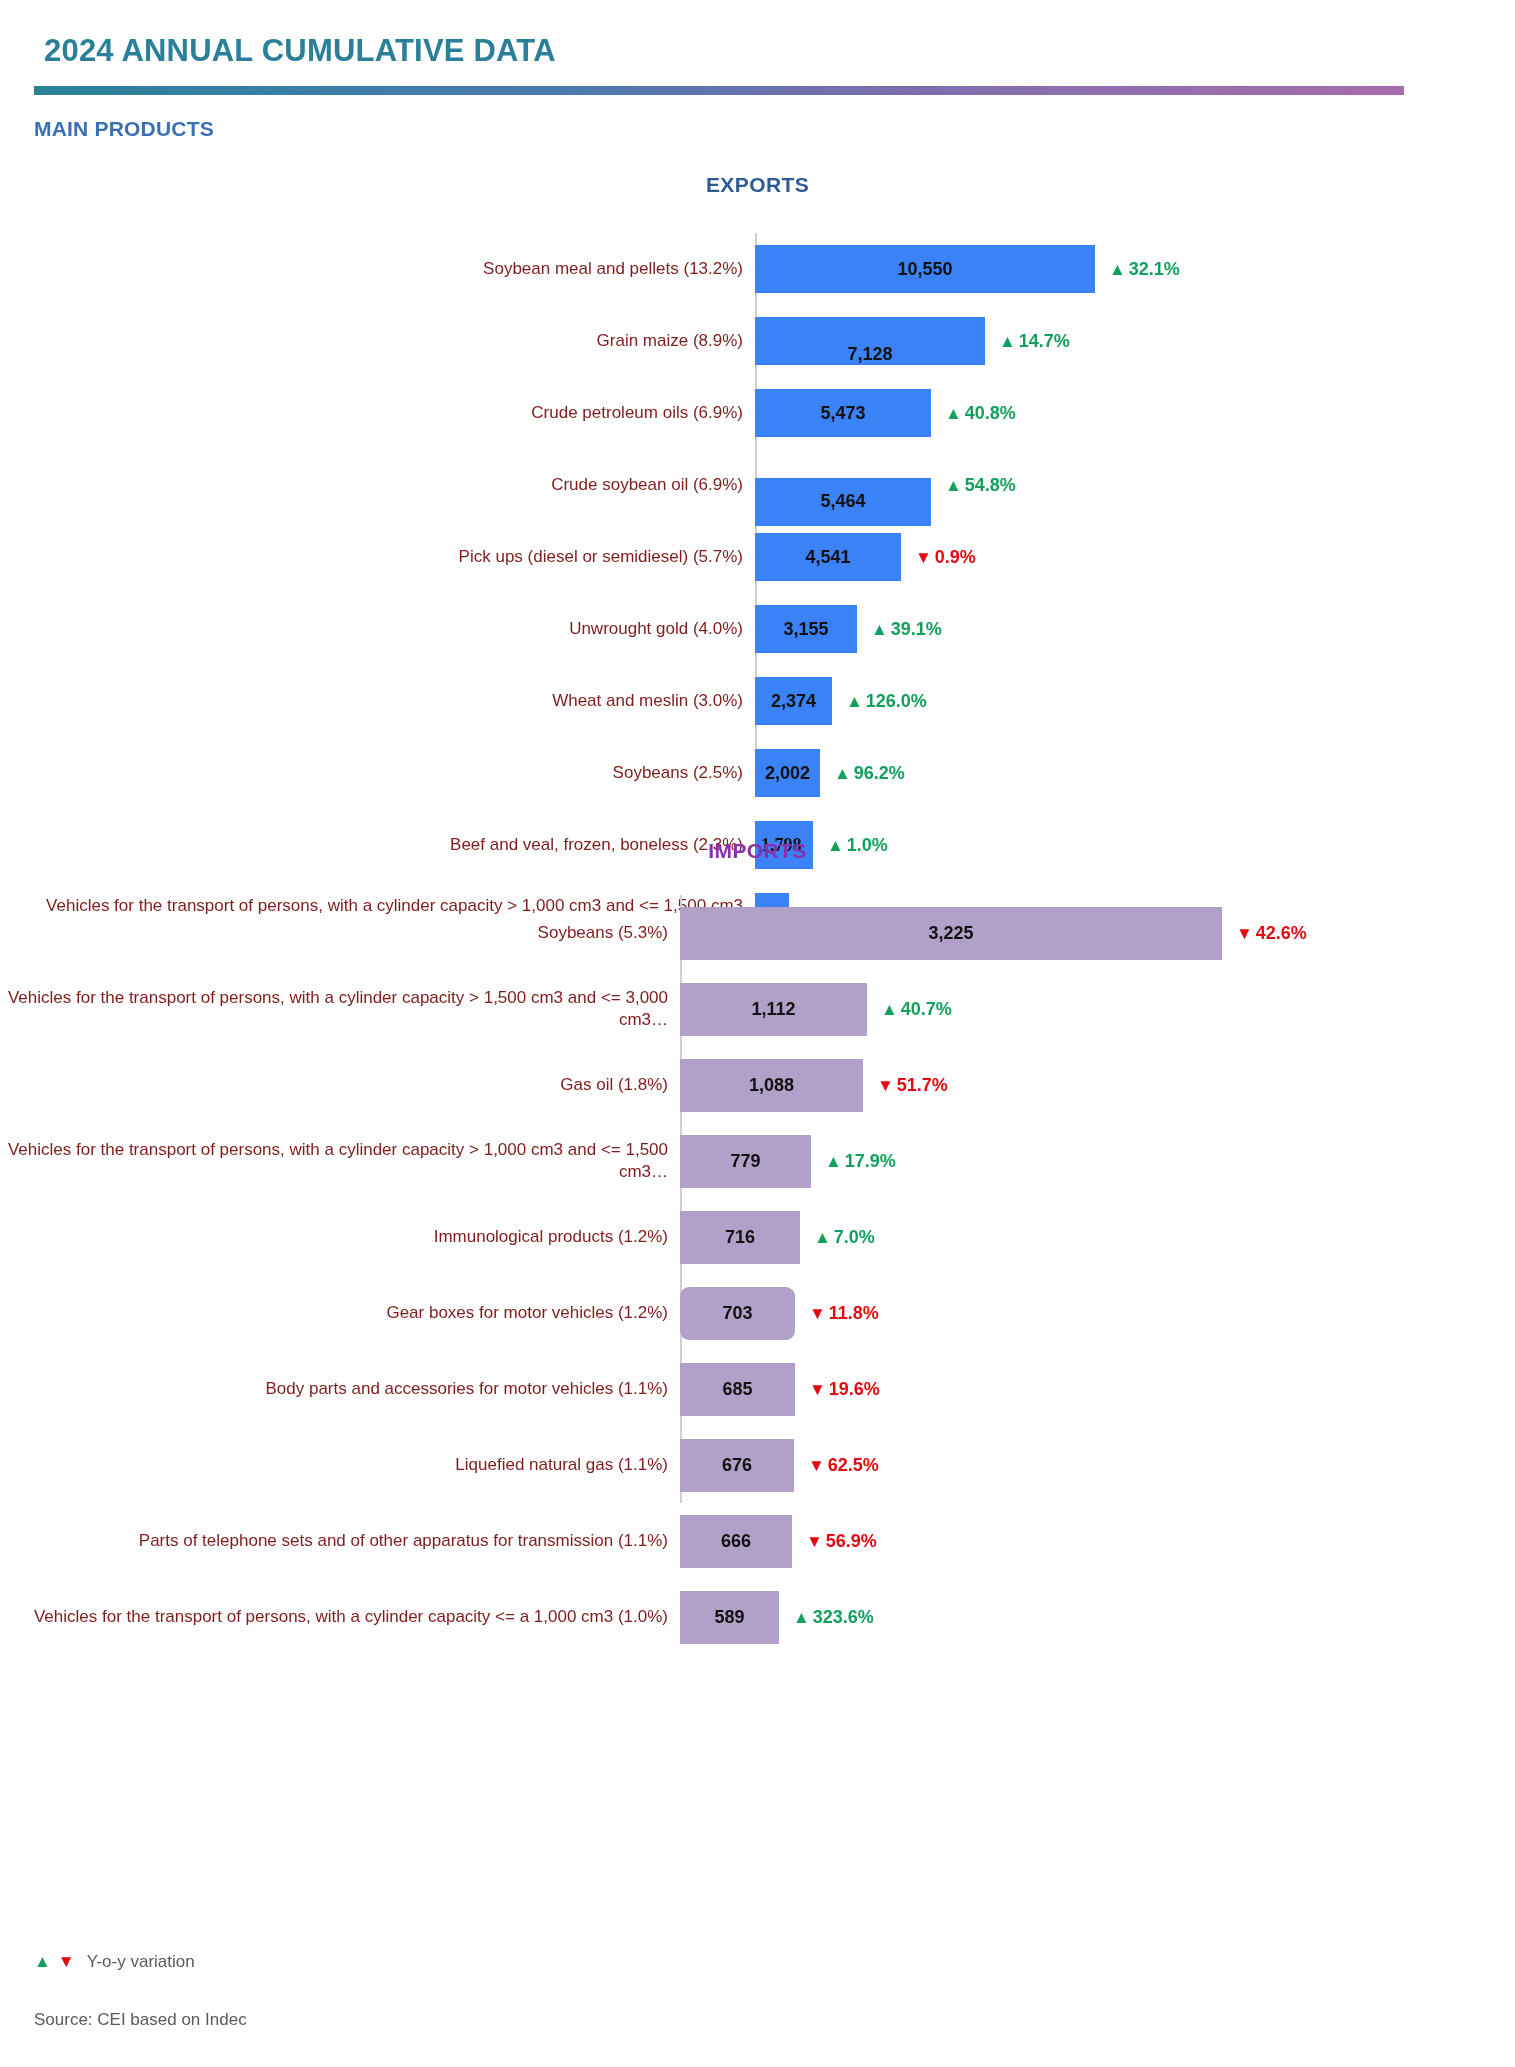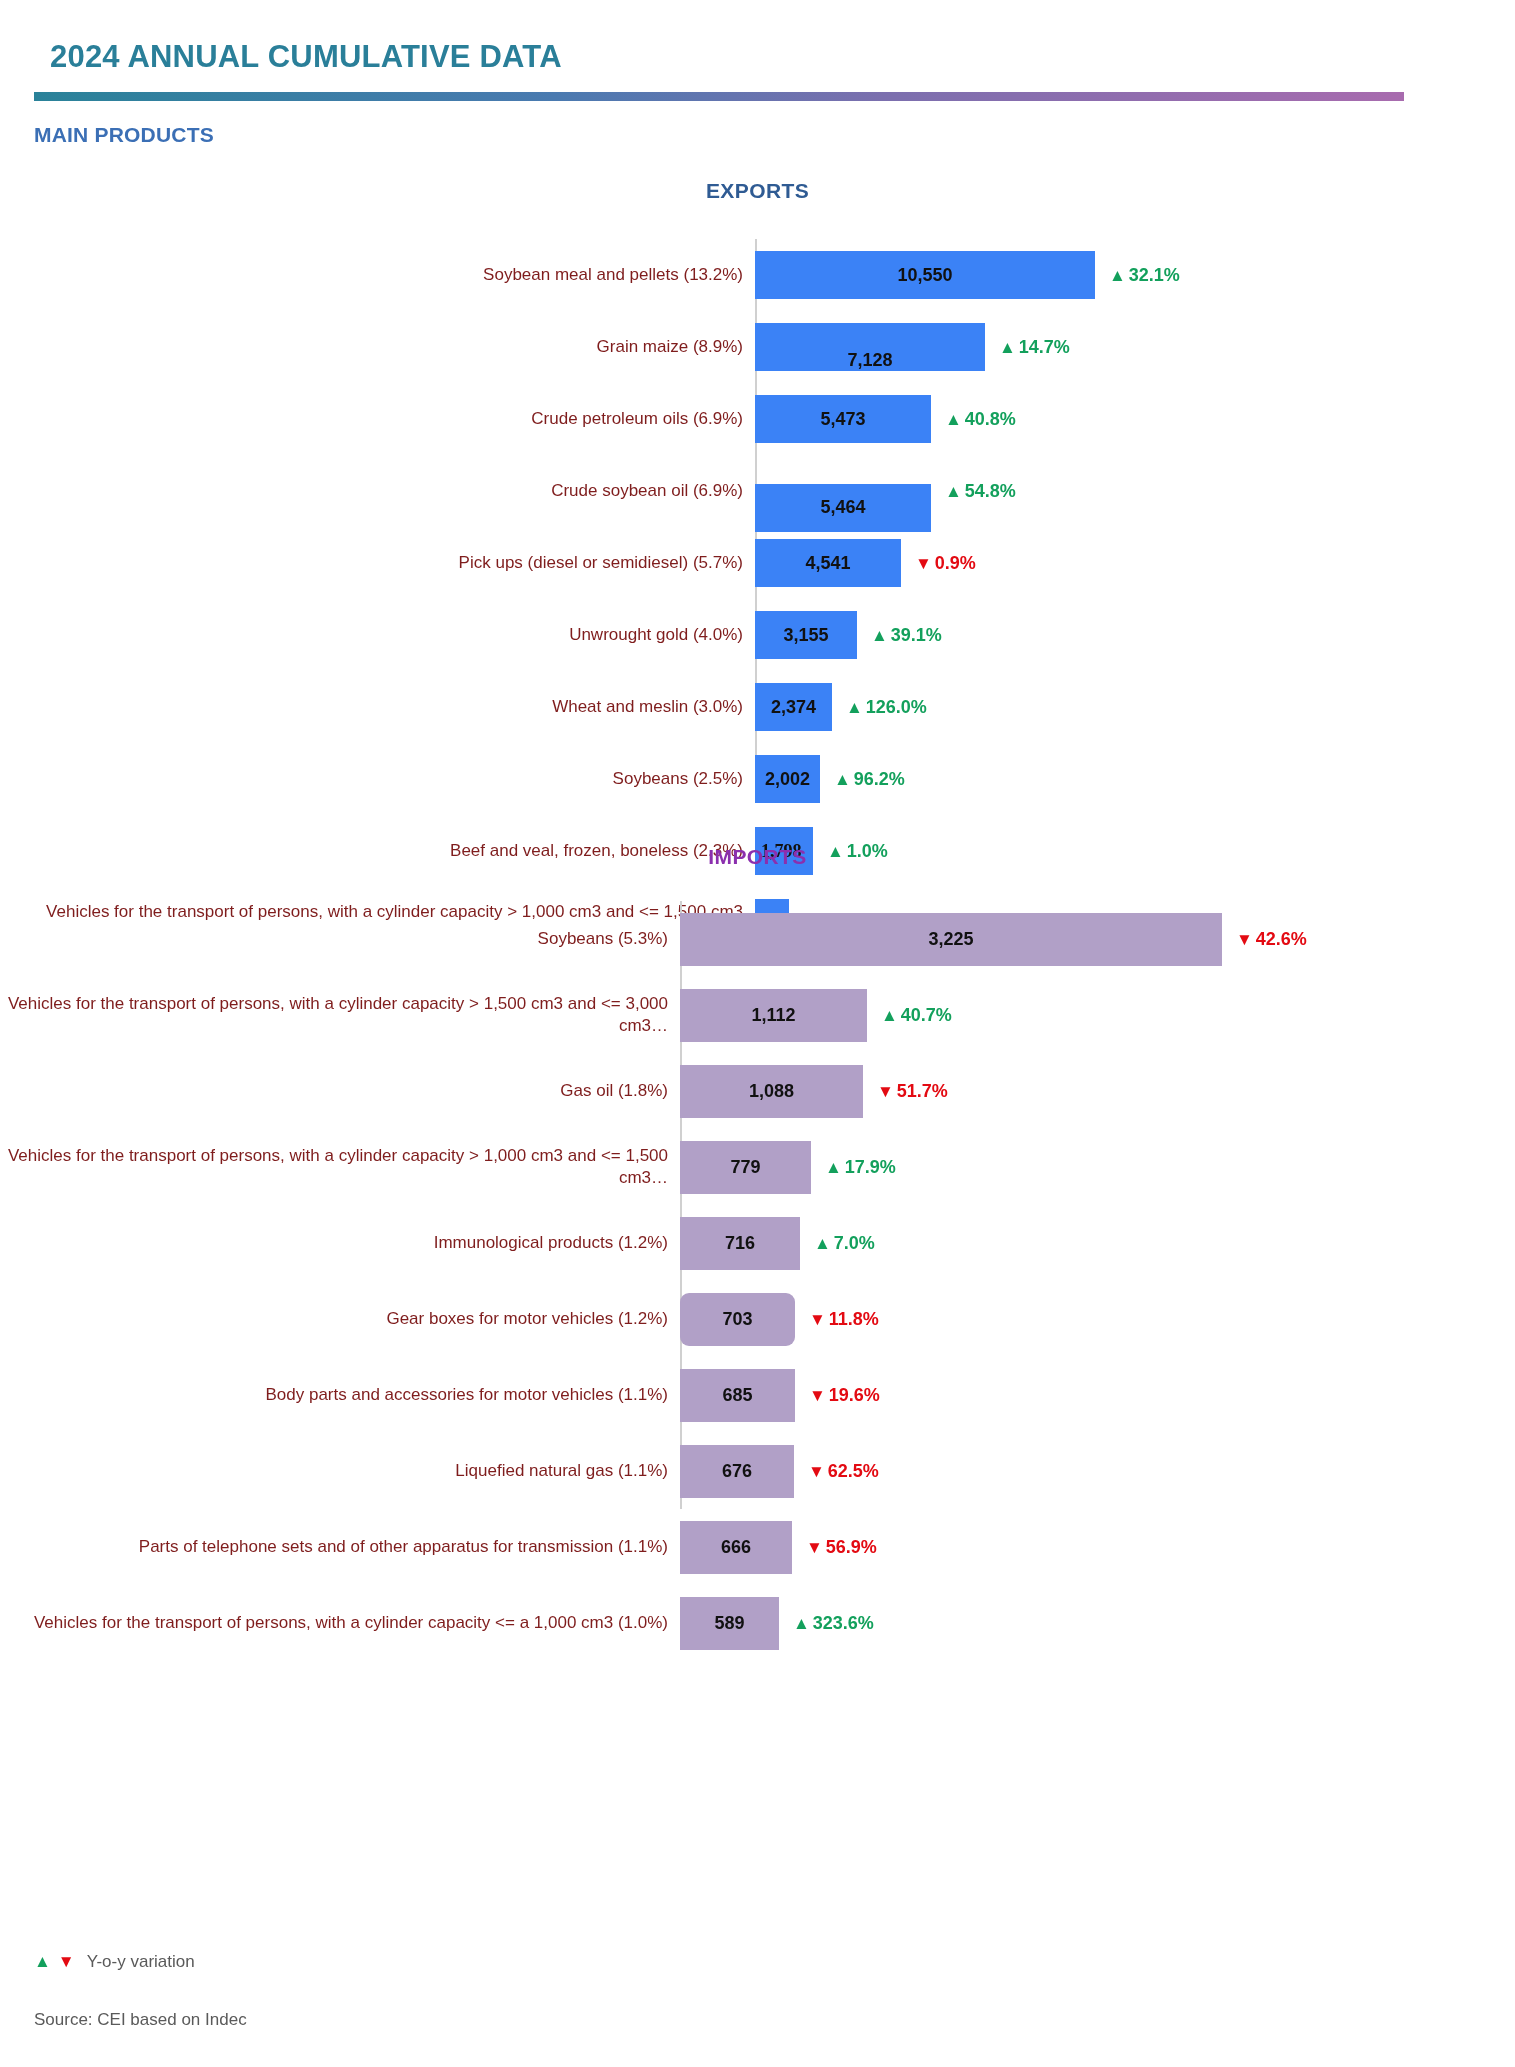--- a/index.html
+++ b/index.html
@@ -19,21 +19,21 @@
   
   .header {
     padding: 24px 0 0 34px;
   }
   .page-title {
     font-size: 31px;
     font-weight: bold;
     color: #2a7f99;
     letter-spacing: 0.2px;
     line-height: 1.1;
-    margin: 16px;
+    margin: 10px;
   }
   .title-rule {
     margin: 18px 0 0 0;
     width: 1370px;
     height: 9px;
     background: linear-gradient(to right, #2a8299 0%, #4a7ab0 38%, #7b6fae 62%, #a86bae 100%);
   }
   .section-title {
     margin: 22px 0 0 0;
     font-size: 21px;

